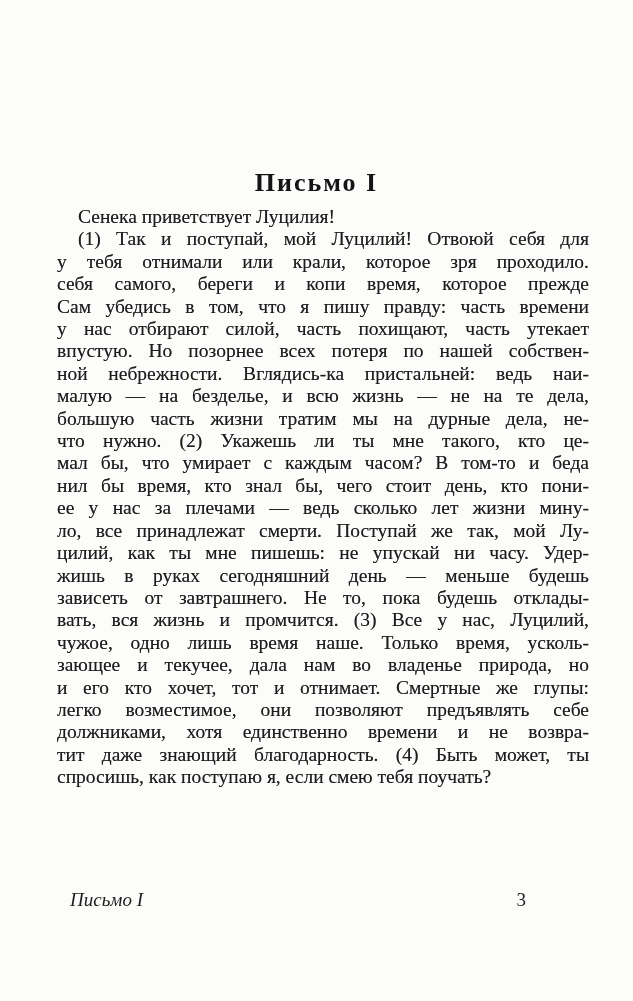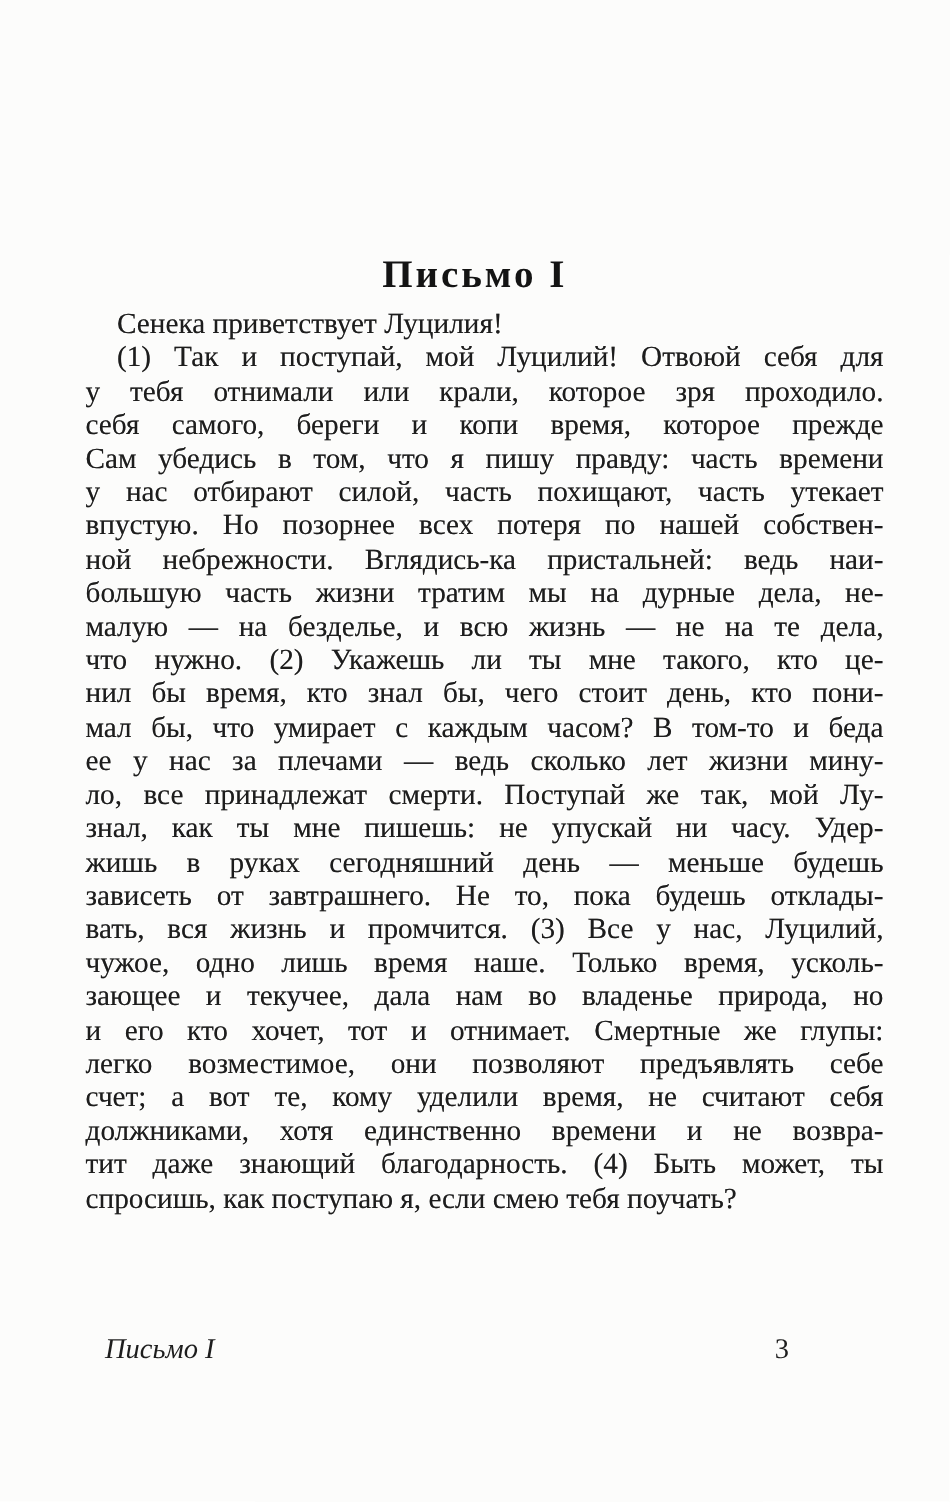--- a/index.html
+++ b/index.html
@@ -79,36 +79,35 @@
 
   <div class="body-text">
       <div class="line ind noj">Сенека приветствует Луцилия!</div>
       <div class="line ind">(1) Так и поступай, мой Луцилий! Отвоюй себя для</div>
       <div class="line">у тебя отнимали или крали, которое зря проходило.</div>
       <div class="line">себя самого, береги и копи время, которое прежде</div>
       <div class="line">Сам убедись в том, что я пишу правду: часть времени</div>
       <div class="line">у нас отбирают силой, часть похищают, часть утекает</div>
       <div class="line">впустую. Но позорнее всех потеря по нашей собствен-</div>
       <div class="line">ной небрежности. Вглядись-ка пристальней: ведь наи-</div>
+      <div class="line">малую — на безделье, и всю жизнь — не на те дела,</div>
       <div class="line">большую часть жизни тратим мы на дурные дела, не-</div>
-      <div class="line">малую — на безделье, и всю жизнь — не на те дела,</div>
       <div class="line">что нужно. (2) Укажешь ли ты мне такого, кто це-</div>
+      <div class="line">мал бы, что умирает с каждым часом? В том-то и беда</div>
       <div class="line">нил бы время, кто знал бы, чего стоит день, кто пони-</div>
-      <div class="line">мал бы, что умирает с каждым часом? В том-то и беда</div>
       <div class="line">ее у нас за плечами — ведь сколько лет жизни мину-</div>
       <div class="line">ло, все принадлежат смерти. Поступай же так, мой Лу-</div>
-      <div class="line">знал, как ты мне пишешь: не упускай ни часу. Удер-</div>
+      <div class="line">цилий, как ты мне пишешь: не упускай ни часу. Удер-</div>
       <div class="line">жишь в руках сегодняшний день — меньше будешь</div>
       <div class="line">зависеть от завтрашнего. Не то, пока будешь отклады-</div>
       <div class="line">вать, вся жизнь и промчится. (3) Все у нас, Луцилий,</div>
       <div class="line">чужое, одно лишь время наше. Только время, усколь-</div>
       <div class="line">зающее и текучее, дала нам во владенье природа, но</div>
       <div class="line">и его кто хочет, тот и отнимает. Смертные же глупы:</div>
       <div class="line">легко возместимое, они позволяют предъявлять себе</div>
-      <div class="line">счет; а вот те, кому уделили время, не считают себя</div>
       <div class="line">должниками, хотя единственно времени и не возвра-</div>
       <div class="line">тит даже знающий благодарность. (4) Быть может, ты</div>
       <div class="line noj">спросишь, как поступаю я, если смею тебя поучать?</div>
     </div>
 
   <div class="footer">
     <span class="running-title">Письмо I</span>
     <span class="page-number">3</span>
   </div>
 

